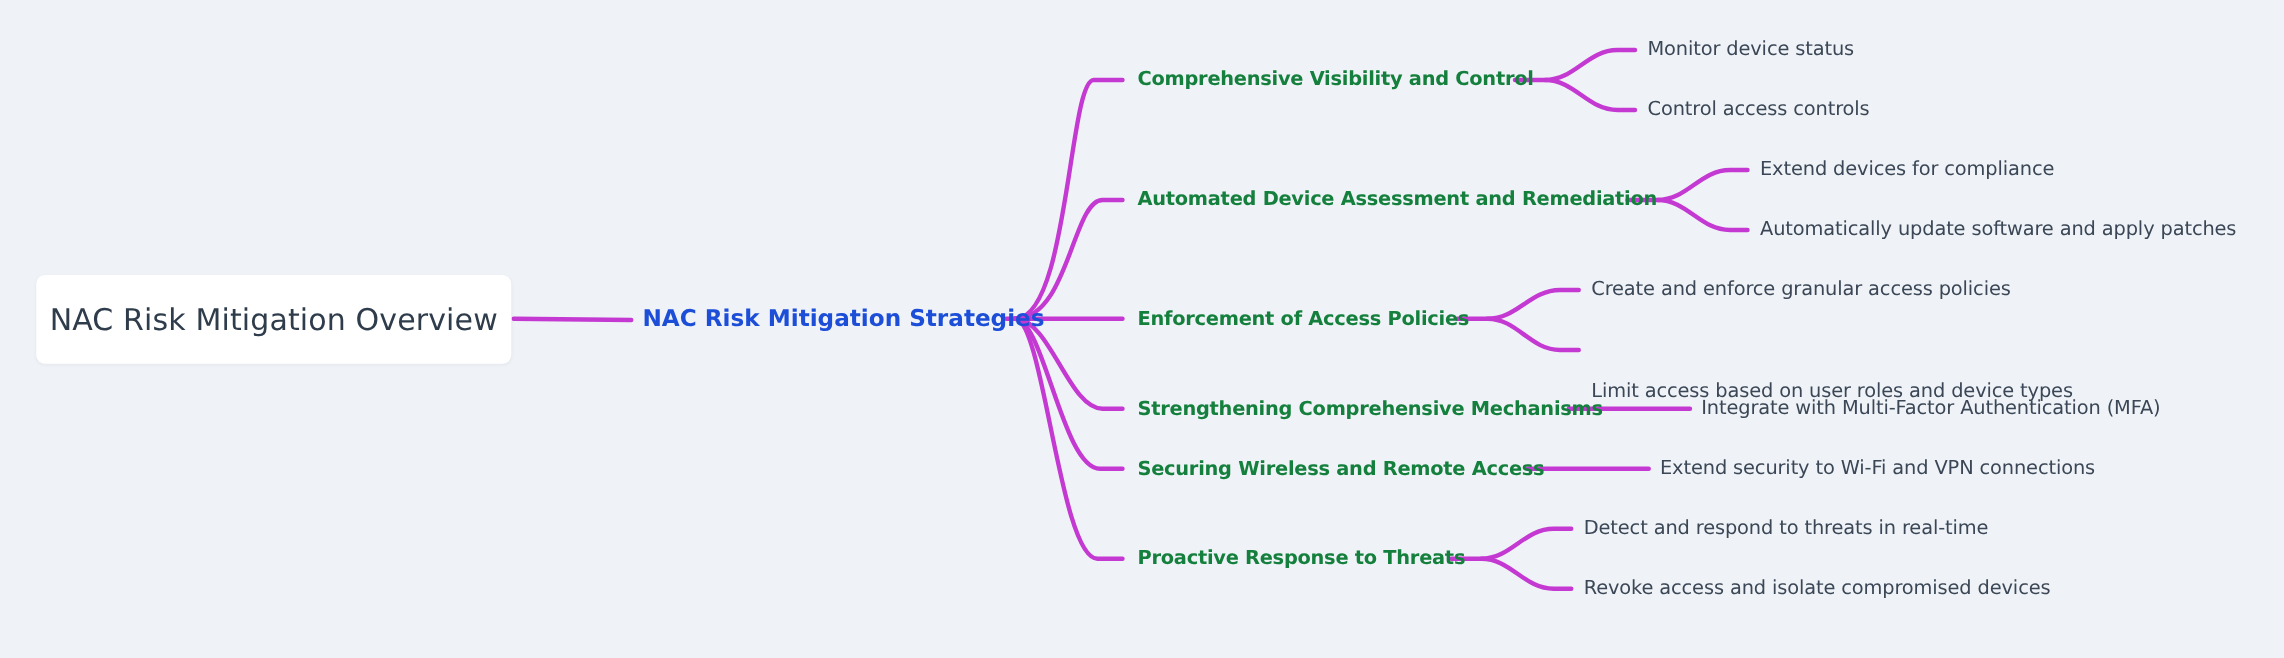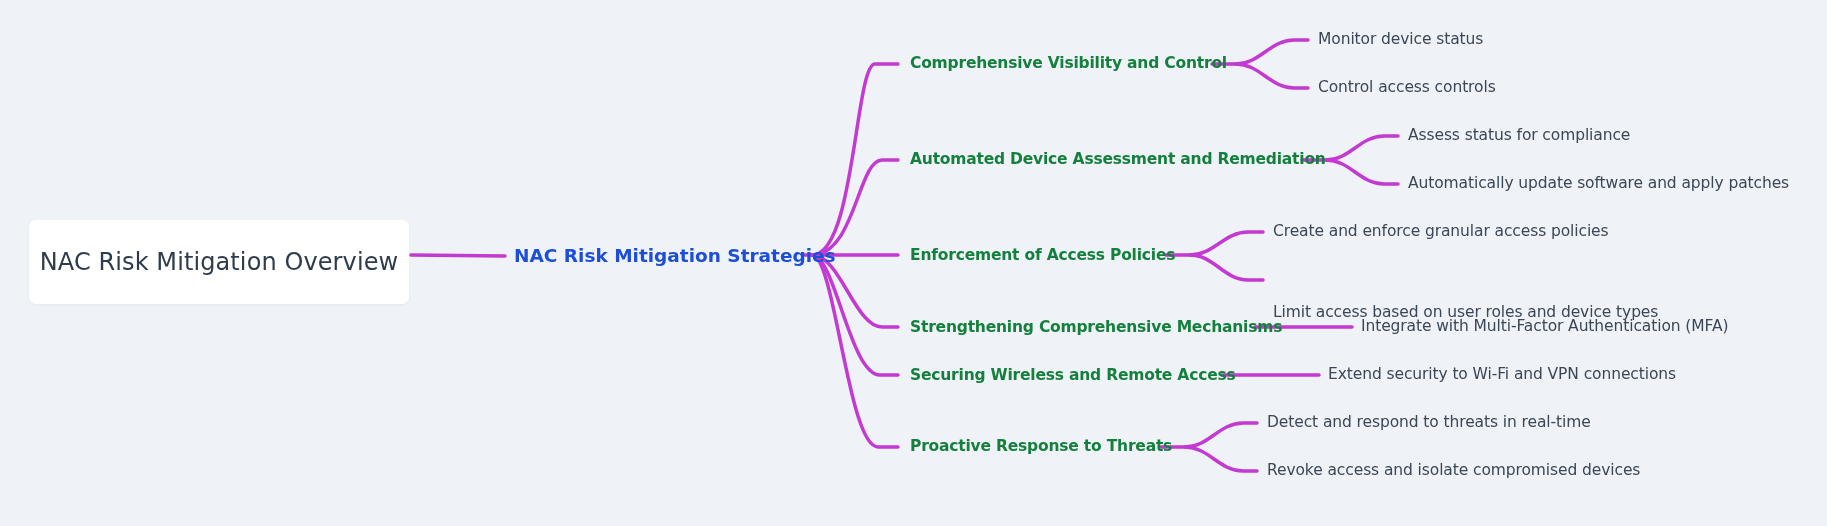--- a/index.html
+++ b/index.html
@@ -7,21 +7,21 @@
       width: 1827px; height: 526px;
       background: #eff3f7;
       position: relative;
       overflow: hidden;
       font-family: "DejaVu Sans", "Liberation Sans", sans-serif;
       color: #2f3c4b;
     }
     #connectors { position: absolute; left: 0; top: 0; width: 1827px; height: 526px; }
     #connectors path { fill: none; stroke: #c339d2; stroke-width: 3.5; stroke-linecap: round; }
     .root-box {
-      position: absolute; left: 29px; top: 220px; width: 380px; height: 84px;
+      position: absolute; left: 29px; top: 220px; width: 380px; height: 71px;
       background: #ffffff; border-radius: 7px;
       box-shadow: 0 1px 3px rgba(0,0,0,0.05);
       display: flex; align-items: center; justify-content: center;
     }
     .root-label { font-size: 24px; color: #2f3c4b; letter-spacing: 0.1px; }
     .node { position: absolute; white-space: nowrap; transform: translateY(-50%); line-height: 1; }
     .l1 { font-size: 18.5px; font-weight: bold; color: #1d4ed8; }
     .l2 { font-size: 15.5px; font-weight: bold; color: #15803d; letter-spacing: -0.2px; }
     .l3 { font-size: 15.5px; color: #3b4756; letter-spacing: -0.1px; }
     .footer {
@@ -72,21 +72,21 @@
 
 <div class="node l2" style="left:910px; top:64px;">Comprehensive Visibility and Control</div>
 <div class="node l2" style="left:910px; top:160px;">Automated Device Assessment and Remediation</div>
 <div class="node l2" style="left:910px; top:256px;">Enforcement of Access Policies</div>
 <div class="node l2" style="left:910px; top:328px;">Strengthening Comprehensive Mechanisms</div>
 <div class="node l2" style="left:910px; top:376px;">Securing Wireless and Remote Access</div>
 <div class="node l2" style="left:910px; top:447px;">Proactive Response to Threats</div>
 
 <div class="node l3" style="left:1318px; top:40px;">Monitor device status</div>
 <div class="node l3" style="left:1318px; top:88px;">Control access controls</div>
-<div class="node l3" style="left:1408px; top:136px;">Assess status for compliance</div>
+<div class="node l3" style="left:1408px; top:136px;">Extend devices for compliance</div>
 <div class="node l3" style="left:1408px; top:184px;text-align:center;">Automatically update software and apply patches</div>
 <div class="node l3" style="left:1273px; top:232px;">Create and enforce granular access policies</div>
 <div class="node l3" style="left:1273px; top:280px;margin-top:33px;">Limit access based on user roles and device types</div>
 <div class="node l3" style="left:1361px; top:327px;">Integrate with Multi-Factor Authentication (MFA)</div>
 <div class="node l3" style="left:1328px; top:375px;">Extend security to Wi-Fi and VPN connections</div>
 <div class="node l3" style="left:1267px; top:423px;">Detect and respond to threats in real-time</div>
 <div class="node l3" style="left:1267px; top:471px;">Revoke access and isolate compromised devices</div>
 
 <div class="footer">
   <span>Made with</span>

